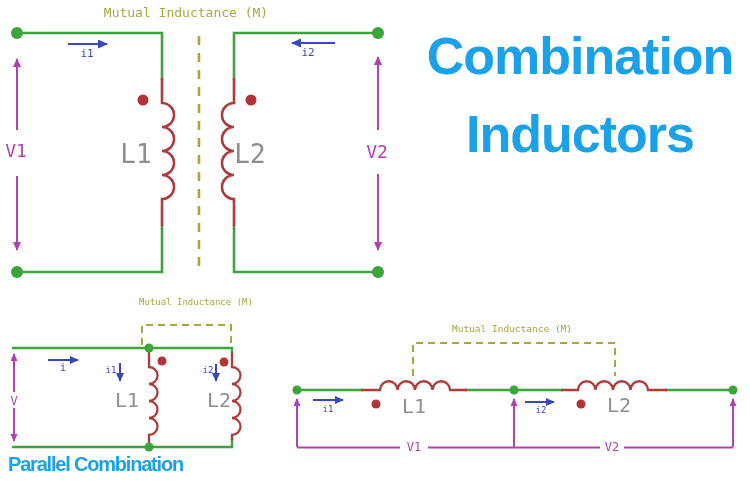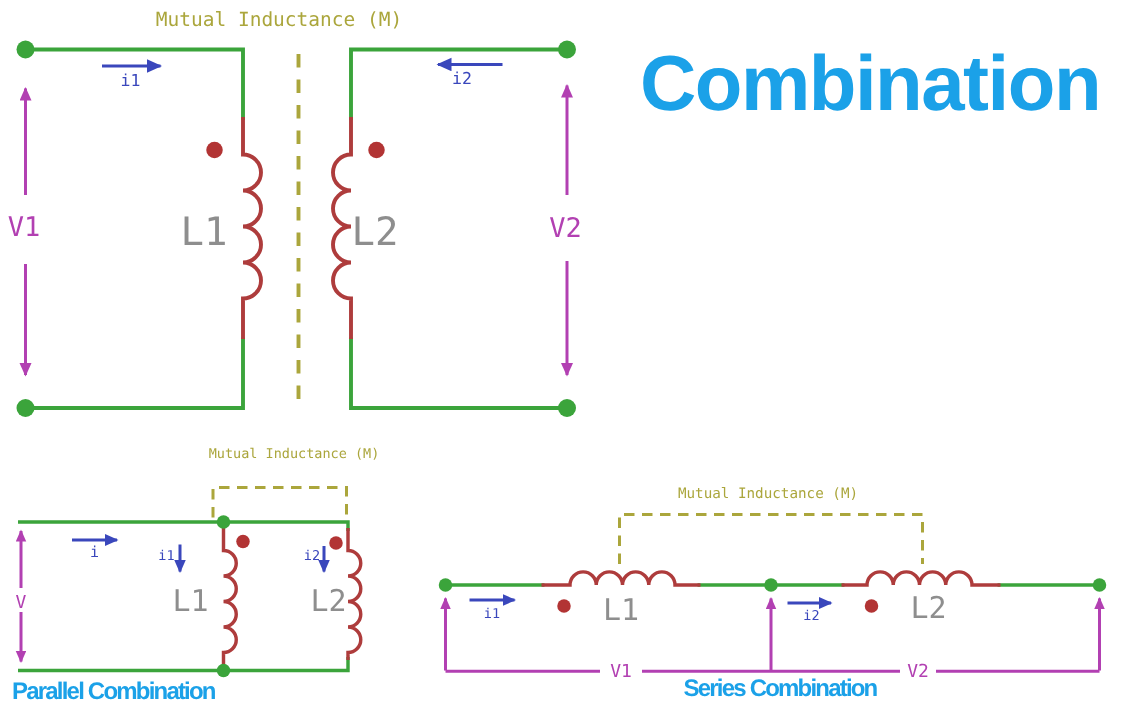--- a/index.html
+++ b/index.html
@@ -20,21 +20,21 @@
   
   text{font-family:"DejaVu Sans Mono",monospace;text-anchor:middle;}
   .t-olive{fill:var(--mutual-olive);}
   .t-magenta{fill:var(--voltage-magenta);}
   .t-blue{fill:var(--current-blue);}
   .t-gray{fill:var(--label-gray);}
   
   .main-title{position:absolute;left:415px;top:17px;width:330px;text-align:center;
               color:var(--title-blue);font-weight:bold;font-size:52px;line-height:78px;
               letter-spacing:-1px;}
-  .caption{position:absolute;color:var(--title-blue);font-weight:bold;font-size:16px;
+  .caption{position:absolute;color:var(--title-blue);font-weight:bold;font-size:20px;
            letter-spacing:-1.2px;white-space:nowrap;}
 </style>
 </head>
 <body>
 
 <div id="stage">
 
   <svg style="left:0;top:0;" width="395" height="290" viewBox="0 0 395 290">
     <defs>
       <marker id="mB1" markerUnits="userSpaceOnUse" markerWidth="11" markerHeight="10" refX="9" refY="4.5" orient="auto">
@@ -74,20 +74,21 @@
     <text x="377" y="158" font-size="18" class="t-magenta">V2</text>
 
     <line class="iarrow" x1="68" y1="44" x2="107" y2="44" marker-end="url(#mB1)"></line>
     <text x="87" y="57" font-size="11" class="t-blue">i1</text>
     <line class="iarrow" x1="335" y1="43" x2="292" y2="43" marker-end="url(#mB1)"></line>
     <text x="308" y="56" font-size="11" class="t-blue">i2</text>
   </svg>
 
   <div class="main-title">
     <div>Combination</div>
+    <div>Inductors</div>
   </div>
 
   <svg style="left:0;top:290px;" width="270" height="165" viewBox="0 0 270 165">
     <defs>
       <marker id="mB2" markerUnits="userSpaceOnUse" markerWidth="10" markerHeight="9" refX="8" refY="4" orient="auto">
         <path d="M0,0 L9,4 L0,8 Z" style="fill:var(--current-blue)"></path>
       </marker>
       <marker id="mM2" markerUnits="userSpaceOnUse" markerWidth="9" markerHeight="8" refX="7" refY="3.5" orient="auto">
         <path d="M0,0 L8,3.5 L0,7 Z" style="fill:var(--voltage-magenta)"></path>
       </marker>
@@ -160,15 +161,14 @@
     <text x="334" y="92" font-size="20" class="t-gray">L2</text>
 
     <line class="varrow" x1="12" y1="127" x2="12" y2="79" marker-end="url(#mM3)"></line>
     <line class="varrow" x1="229" y1="127" x2="229" y2="79" marker-end="url(#mM3)"></line>
     <line class="varrow" x1="448" y1="127" x2="448" y2="79" marker-end="url(#mM3)"></line>
     <path class="varrow" d="M12,127.5 H115 M143,127.5 H315 M339,127.5 H448"></path>
     <text x="129" y="131" font-size="12" class="t-magenta">V1</text>
     <text x="327" y="131" font-size="12" class="t-magenta">V2</text>
   </svg>
 
-  <div class="caption" style="left:400px;top:451px;width:240px;text-align:center;">Series Combination</div>
 
 </div>
 
 </body></html>

